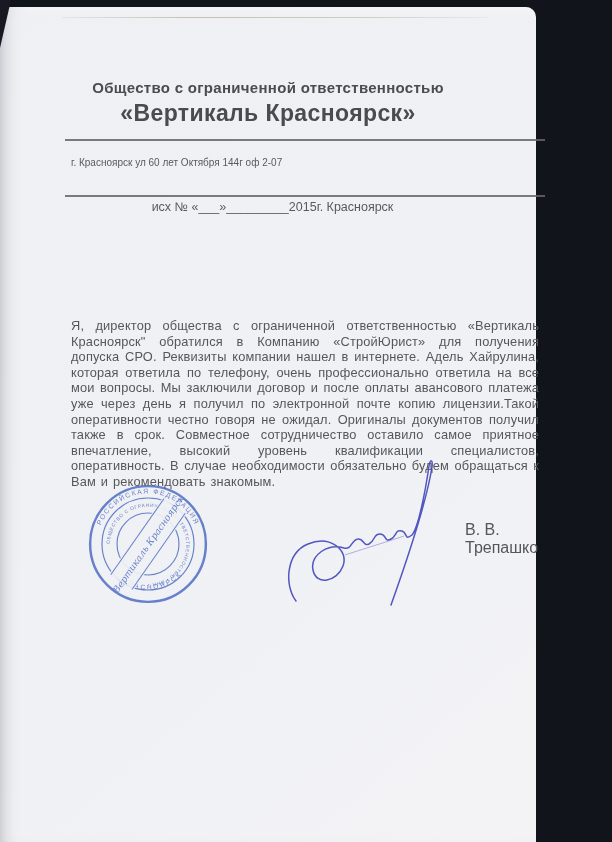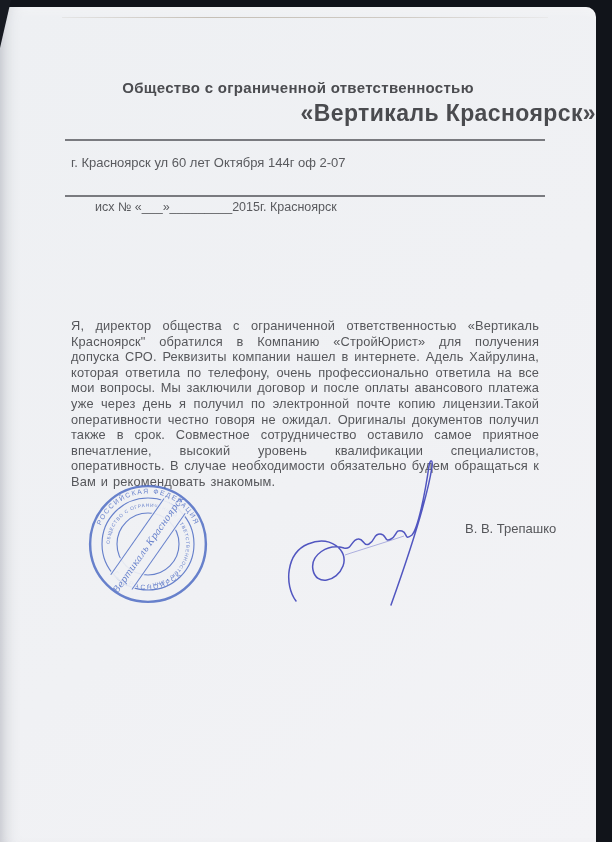--- a/index.html
+++ b/index.html
@@ -3,21 +3,21 @@
 <meta charset="utf-8">
 <style>
   html,body{margin:0;padding:0;}
   body{
     width:612px;height:842px;
     background:#11141a;
     font-family:"Liberation Sans", sans-serif;
     overflow:hidden;
     position:relative;
   }
-  .scan{position:absolute;inset:0;width:596px;height:842px;}
+  .scan{position:absolute;inset:0;width:536px;height:842px;}
   .paper{
     position:absolute;top:7px;left:0;right:0;bottom:-2px;
     background:linear-gradient(140deg,#eef0f3 0%,#f0f1f4 55%,#f3f3f6 100%);
     border-radius:10px 10px 0 0;
     box-shadow:inset 14px 0 18px -14px rgba(90,95,110,.45), inset 0 10px 12px -10px rgba(255,255,255,.9);
   }
   .crease{
     position:absolute;top:10px;left:62px;right:48px;height:1px;
     background:linear-gradient(90deg,rgba(175,165,150,.15),rgba(170,158,140,.6) 30%,rgba(170,158,140,.45) 70%,rgba(175,165,150,.1));
   }
@@ -25,43 +25,43 @@
     position:absolute;top:0;left:0;width:11px;height:48px;
     background:#171a21;
     clip-path:polygon(0 0,100% 0,0 100%);
   }
   .abs{position:absolute;}
   .title-line1{
     left:0;right:0;top:72px;text-align:center;
     font-size:15px;font-weight:bold;color:#4b4c50;letter-spacing:.3px;
   }
   .title-line2{
-    left:0;right:0;top:93px;text-align:right;
+    left:0;right:0;top:93px;text-align:center;
     font-size:23px;font-weight:bold;color:#4a4b4f;letter-spacing:.4px;
   }
   .rule{height:2px;background:#64656a;opacity:.85;}
   .rule1{left:65px;width:480px;top:132px;}
   .rule2{left:65px;width:480px;top:188px;height:1.5px;}
   .address-block{
     left:71px;top:148px;width:430px;
-    font-size:13px;line-height:16px;color:#595a5e;
+    font-size:10px;line-height:16px;color:#595a5e;
   }
   .ref-row{
     left:71px;right:86px;top:193px;
-    display:flex;justify-content:flex-start;
+    display:flex;justify-content:center;
     font-size:12.5px;color:#595a5e;padding-left:24px;
   }
   .body-par{
     left:71px;top:311px;width:468px;
     font-size:12.8px;line-height:15.6px;
     text-align:justify;color:#56575b;
     word-spacing:1.2px;letter-spacing:.15px;
   }
   .sig-position{left:71px;top:514px;font-size:13px;color:#55565a;}
-  .sig-name{left:465px;top:514px;font-size:13px;color:#55565a;}
+  .sig-name{left:465px;top:514px;font-size:16px;color:#55565a;}
   .stamp-svg{left:86px;top:475px;opacity:.8;filter:blur(.3px);}
   .sign-svg{left:278px;top:432px;opacity:.92;}
 </style>
 </head>
 <body>
 
 <div class="scan">
 
   <div class="paper">
     <div class="crease"></div>

